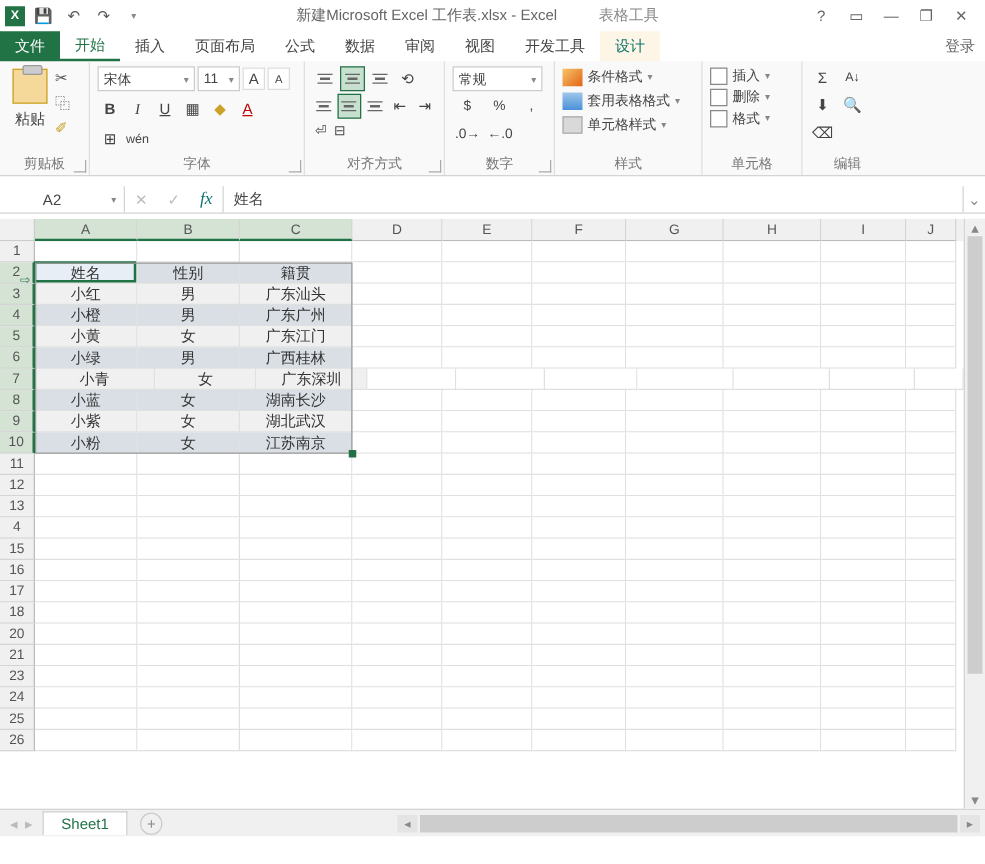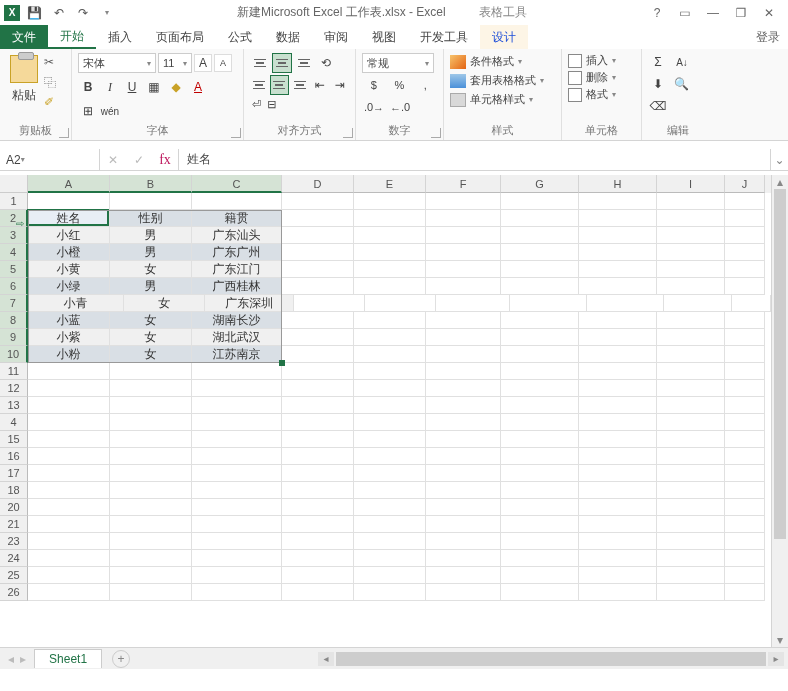--- a/index.html
+++ b/index.html
@@ -13,21 +13,21 @@
 .titlebar-center { flex: 1; text-align: center; color: #666; font-size: 12px; }
 .titlebar-tools { color: #888; }
 .titlebar-right { display: flex; align-items: center; gap: 10px; padding-right: 10px; }
 .win-btn { width: 18px; height: 18px; display: flex; align-items: center; justify-content: center; color: #666; }
 
 
 .tabs { height: 24px; display: flex; align-items: stretch; background: #fff; }
 .tab { padding: 0 12px; display: flex; align-items: center; color: #444; font-size: 12px; cursor: pointer; }
 .tab.file { background: #217346; color: #fff; }
 .tab.active { color: #217346; border-bottom: 2px solid #217346; }
-.tab.design { color: #1d4ed8; background: #fdf5e6; }
+.tab.design { color: #0f766e; background: #fdf5e6; }
 .tabs-right { margin-left: auto; padding: 0 8px; display: flex; align-items: center; color: #666; }
 
 
 .ribbon { height: 92px; background: #f9f9f9; border-bottom: 1px solid #d4d4d4; display: flex; }
 .ribbon-group { border-right: 1px solid #e0e0e0; padding: 2px 6px 0 6px; display: flex; flex-direction: column; position: relative; }
 .group-label { text-align: center; color: #777; font-size: 11px; padding: 2px 0; margin-top: auto; }
 .group-launcher { position: absolute; right: 2px; bottom: 2px; width: 10px; height: 10px; border: 1px solid #aaa; border-top: none; border-left: none; }
 
 
 .cb-body { display: flex; gap: 2px; }
@@ -79,24 +79,24 @@
 .cell-btn { display: flex; align-items: center; gap: 4px; font-size: 11px; }
 .cell-ico { width: 14px; height: 14px; border: 1px solid #888; background: #fff; position: relative; }
 
 
 .edit-body { display: flex; gap: 4px; padding-top: 2px; }
 .edit-col { display: flex; flex-direction: column; gap: 4px; }
 .edit-btn { width: 20px; height: 18px; display: flex; align-items: center; justify-content: center; }
 
 
 .fbar-row { height: 22px; display: flex; align-items: stretch; border-bottom: 1px solid #d4d4d4; }
-.namebox { width: 100px; border-right: 1px solid #d4d4d4; display: flex; align-items: center; padding: 0 6px; font-size: 12px; justify-content: flex-start; }
+.namebox { width: 100px; border-right: 1px solid #d4d4d4; display: flex; align-items: center; padding: 0 6px; font-size: 12px; justify-content: flex-end; gap: 40px; }
 .fx-btns { display: flex; align-items: center; border-right: 1px solid #d4d4d4; }
 .fx-btn { width: 26px; display: flex; align-items: center; justify-content: center; color: #bbb; }
-.fx-btn.fx { color: #be185d; font-family: serif; font-size: 14px; }
+.fx-btn.fx { color: #0f766e; font-style: italic; font-family: serif; font-size: 14px; }
 .formula-input { flex: 1; padding: 0 8px; display: flex; align-items: center; color: #444; }
 .fbar-expand { width: 18px; border-left: 1px solid #d4d4d4; display: flex; align-items: center; justify-content: center; color: #888; }
 
 
 .spacer { height: 8px; }
 
 
 .grid-wrap { display: flex; height: 472px; }
 .grid-inner { flex: 1; overflow: hidden; position: relative; }
 .col-headers { display: flex; height: 18px; background: #f0f0f0; }

